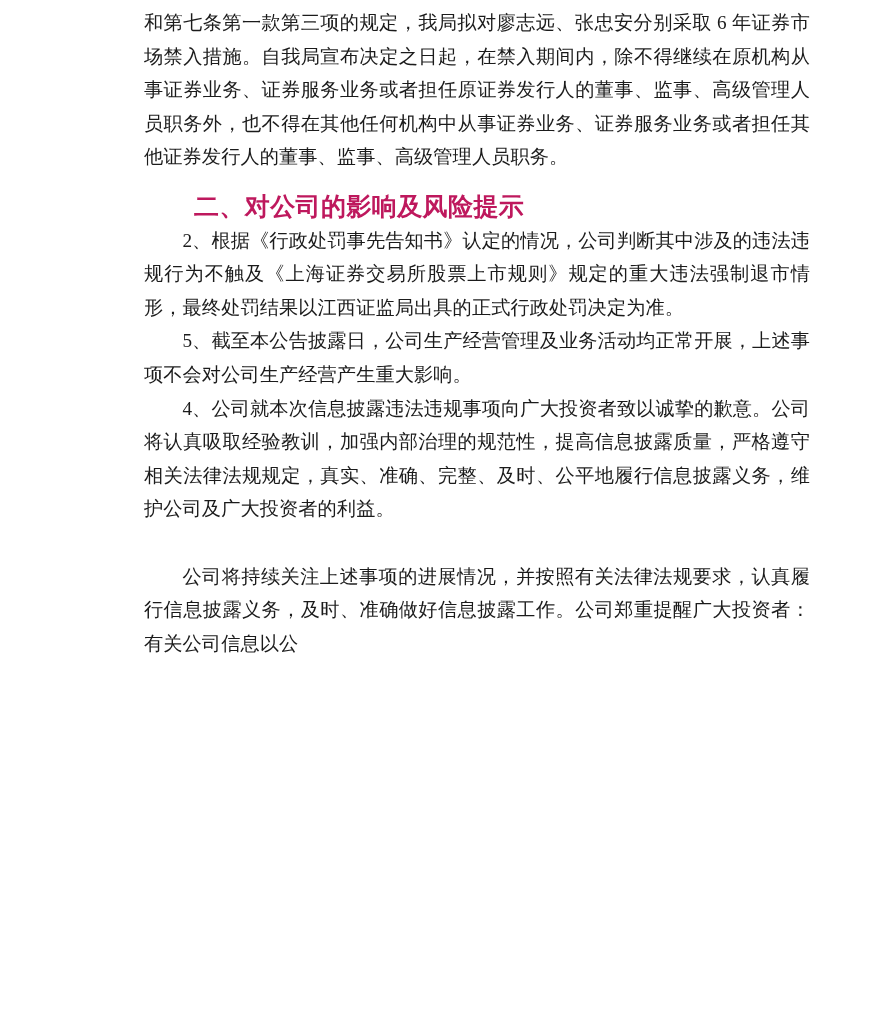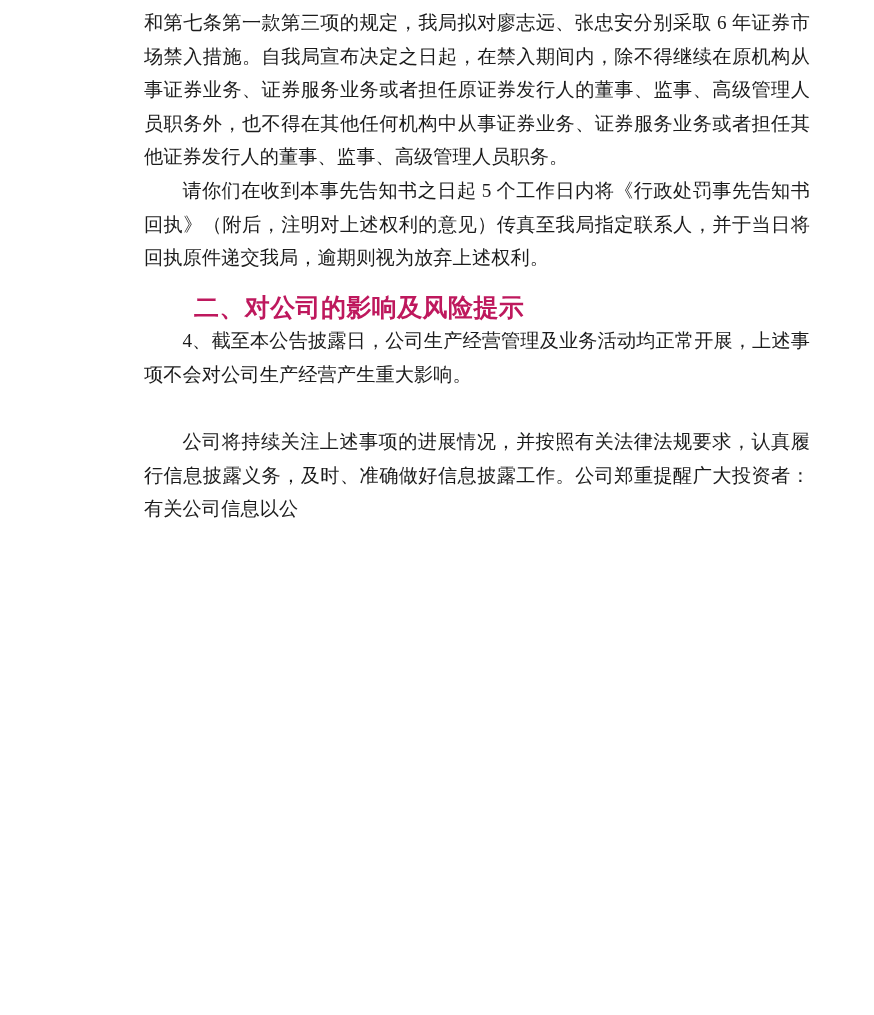--- a/index.html
+++ b/index.html
@@ -66,29 +66,30 @@
 <body>
 
 <div id="page">
   <div class="doc-body">
 
     <div class="first-line-offset"></div>
 
     <p class="para noindent">和第七条第一款第三项的规定，我局拟对廖志远、张忠安分别采取 6 年证券市场禁入措施。自我局宣布决定之日起，在禁入期间内，除不得继续在原机构从事证券业务、证券服务业务或者担任原证券发行人的董事、监事、高级管理人员职务外，也不得在其他任何机构中从事证券业务、证券服务业务或者担任其他证券发行人的董事、监事、高级管理人员职务。</p>
 
 
-    <p class="para">请你们在收到本事先告知书之日起 5 个工作日内将《行政处罚事先告知书回执》（附后，注明对上述权利的意见）传真至我局指定联系人，并于当日将回执原件递交我局，逾期则视为放弃上述权利。</p>
 
     <div class="spacer-half"></div>
 
     <h2 class="section-heading">二、对公司的影响及风险提示</h2>
 
 
+    <p class="para">2、根据《行政处罚事先告知书》认定的情况，公司判断其中涉及的违法违规行为不触及《上海证券交易所股票上市规则》规定的重大违法强制退市情形，最终处罚结果以江西证监局出具的正式行政处罚决定为准。</p>
 
-    <p class="para">4、截至本公告披露日，公司生产经营管理及业务活动均正常开展，上述事项不会对公司生产经营产生重大影响。</p>
+    <p class="para">5、截至本公告披露日，公司生产经营管理及业务活动均正常开展，上述事项不会对公司生产经营产生重大影响。</p>
 
+    <p class="para">4、公司就本次信息披露违法违规事项向广大投资者致以诚挚的歉意。公司将认真吸取经验教训，加强内部治理的规范性，提高信息披露质量，严格遵守相关法律法规规定，真实、准确、完整、及时、公平地履行信息披露义务，维护公司及广大投资者的利益。</p>
 
     <div class="spacer-line"></div>
 
     <p class="para">公司将持续关注上述事项的进展情况，并按照有关法律法规要求，认真履行信息披露义务，及时、准确做好信息披露工作。公司郑重提醒广大投资者：有关公司信息以公</p>
 
   </div>
 </div>
 
 </body></html>

